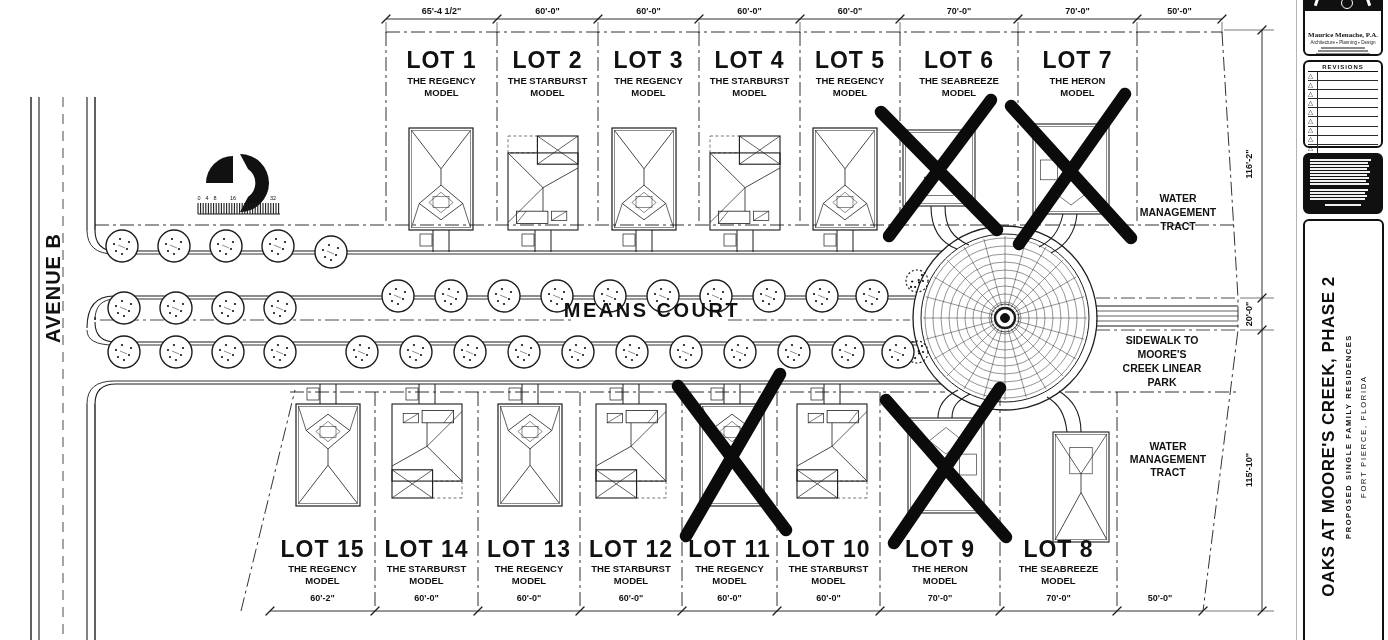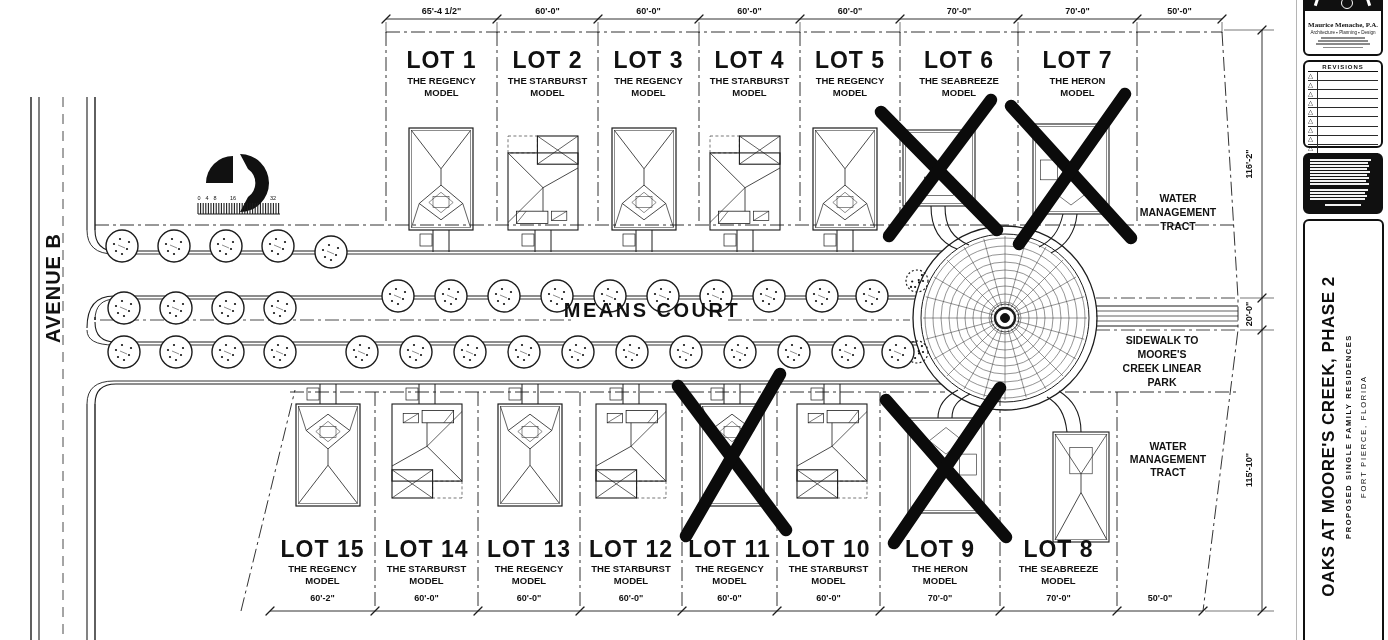--- a/index.html
+++ b/index.html
@@ -11,21 +11,21 @@
   svg text{font-family:"Liberation Sans","DejaVu Sans",sans-serif;}
   .sheet-edge{position:absolute;left:1296px;top:0;width:1px;height:640px;background:#b5b5b5;}
   .strip{position:absolute;left:1300px;top:0;width:88px;height:640px;}
   .card{position:absolute;left:3px;background:#fff;border:2.5px solid #101010;border-radius:6px;box-sizing:border-box;}
   .architect-card{top:-8px;width:80px;height:64px;overflow:hidden;}
   .logo-band{height:17px;background:#101010;position:relative;}
   .logo-band span{position:absolute;background:#fff;}
   .lg1{left:10px;top:4px;width:3px;height:8px;transform:rotate(18deg);}
   .lg2{left:36px;top:3px;width:10px;height:10px;border-radius:50%;background:transparent !important;border:1.5px solid #fff;}
   .lg3{left:62px;top:4px;width:3px;height:8px;transform:rotate(-18deg);}
-  .arch-name{font-family:"Liberation Serif",serif;font-weight:700;font-size:7px;text-align:center;margin-top:10px;color:#111;white-space:nowrap;}
+  .arch-name{font-family:"Liberation Serif",serif;font-weight:700;font-size:7px;text-align:center;margin-top:20px;color:#111;white-space:nowrap;}
   .arch-tag{font-size:4.6px;text-align:center;color:#222;margin-top:1px;white-space:nowrap;}
   .addr{margin-top:2px;}
   .addr div{height:1.6px;background:#8a8a8a;margin:1.6px auto 0;}
   .a1{width:58%;}.a2{width:66%;}.a3{width:70%;background:#6d6d6d;}.a4{width:52%;background:#9a3030;}
   .revisions-card{top:60px;width:80px;height:88px;padding:2px 3px;}
   .rev-header{font-size:6px;font-weight:700;text-align:center;letter-spacing:1px;border-bottom:0.8px solid #101010;color:#111;padding-bottom:1px;}
   .rev-rows{position:relative;}
   .rev-row{height:8.1px;border-bottom:0.7px solid #2a2a2a;position:relative;}
   .rev-row .tri{position:absolute;left:0;top:-0.5px;font-size:6.5px;line-height:8px;color:#111;font-family:"DejaVu Sans",sans-serif;}
   .rev-col{position:absolute;left:9px;top:0;bottom:0;width:0.7px;background:#2a2a2a;}

